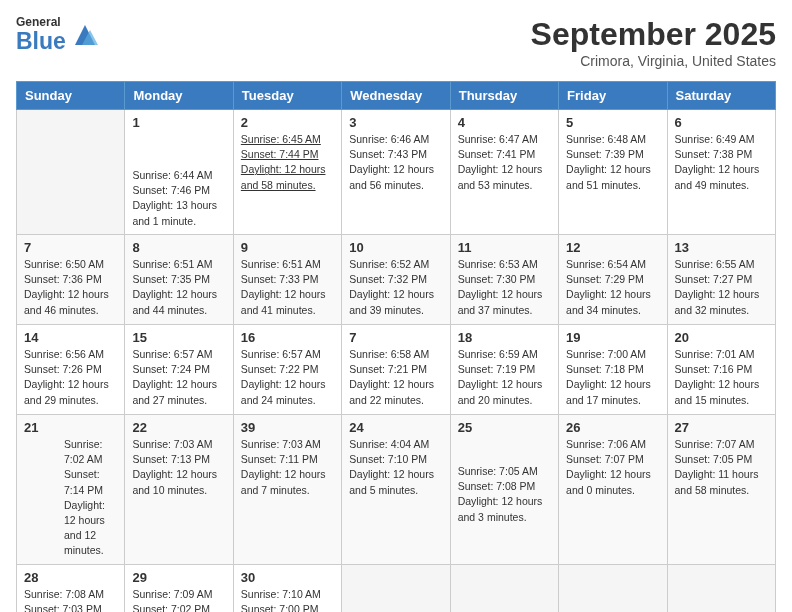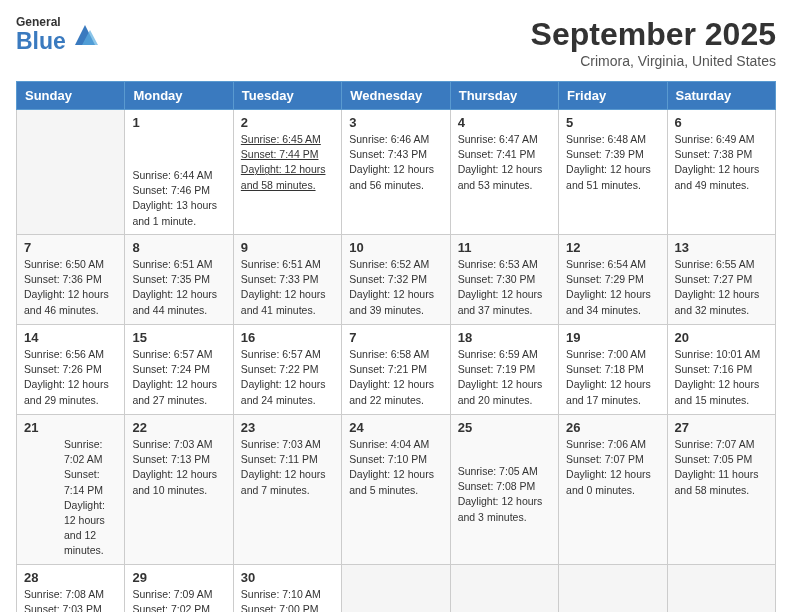--- a/index.html
+++ b/index.html
@@ -261,21 +261,21 @@
         </td>
         <td>
           <div class="day-number">19</div>
           <div class="day-info" style="white-space: pre-line;">Sunrise: 7:00 AM
 Sunset: 7:18 PM
 Daylight: 12 hours
 and 17 minutes.</div>
         </td>
         <td>
           <div class="day-number">20</div>
-          <div class="day-info" style="white-space: pre-line;">Sunrise: 10:01 AM
+          <div class="day-info" style="white-space: pre-line;">Sunrise: 7:01 AM
 Sunset: 7:16 PM
 Daylight: 12 hours
 and 15 minutes.</div>
         </td>
       </tr>
       <tr class="week-row">
         <td>
           <div class="day-number">21</div>
           <div class="day-info" style="white-space: pre-line; margin-left: 40px;">Sunrise: 7:02 AM
 Sunset: 7:14 PM
@@ -283,21 +283,21 @@
 and 12 minutes.</div>
         </td>
         <td>
           <div class="day-number">22</div>
           <div class="day-info" style="white-space: pre-line;">Sunrise: 7:03 AM
 Sunset: 7:13 PM
 Daylight: 12 hours
 and 10 minutes.</div>
         </td>
         <td>
-          <div class="day-number">23</div>
+          <div class="day-number">39</div>
           <div class="day-info" style="white-space: pre-line;">Sunrise: 7:03 AM
 Sunset: 7:11 PM
 Daylight: 12 hours
 and 7 minutes.</div>
         </td>
         <td>
           <div class="day-number">24</div>
           <div class="day-info" style="white-space: pre-line;">Sunrise: 4:04 AM
 Sunset: 7:10 PM
 Daylight: 12 hours

